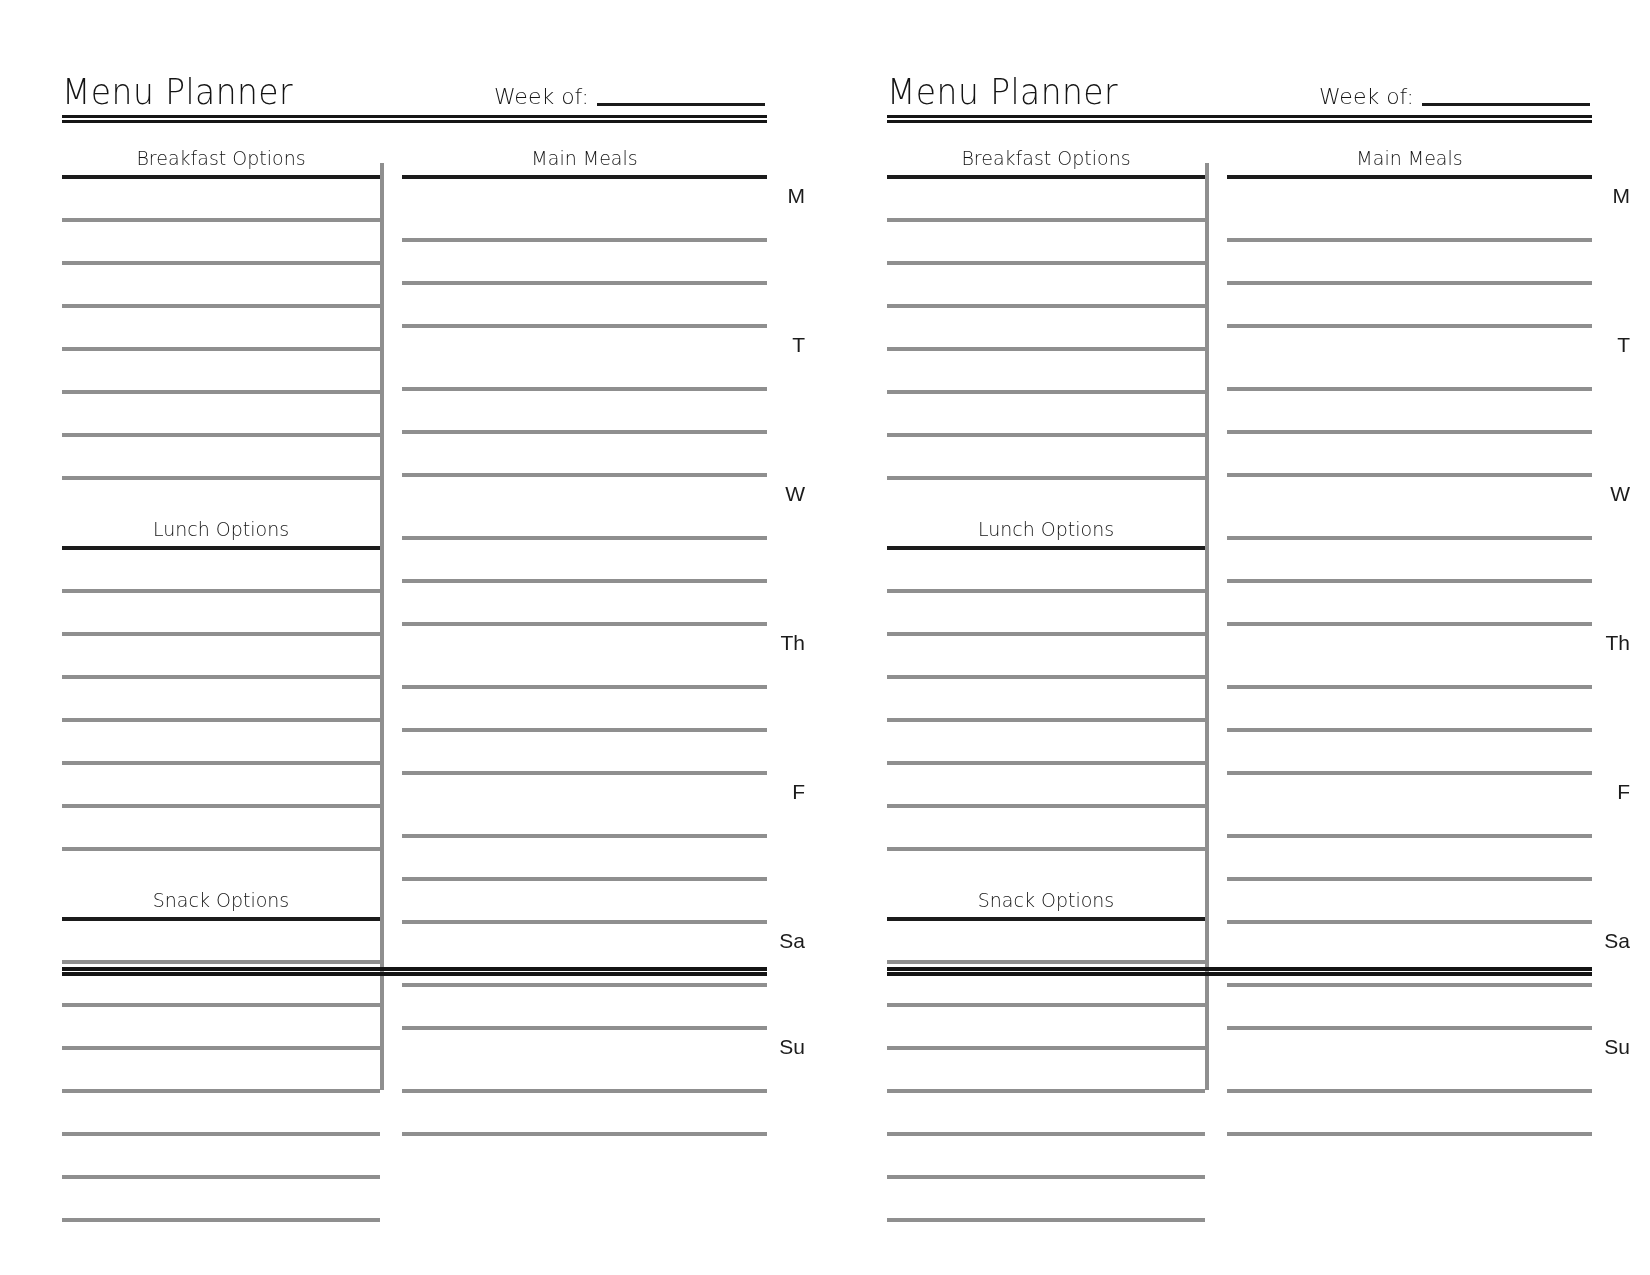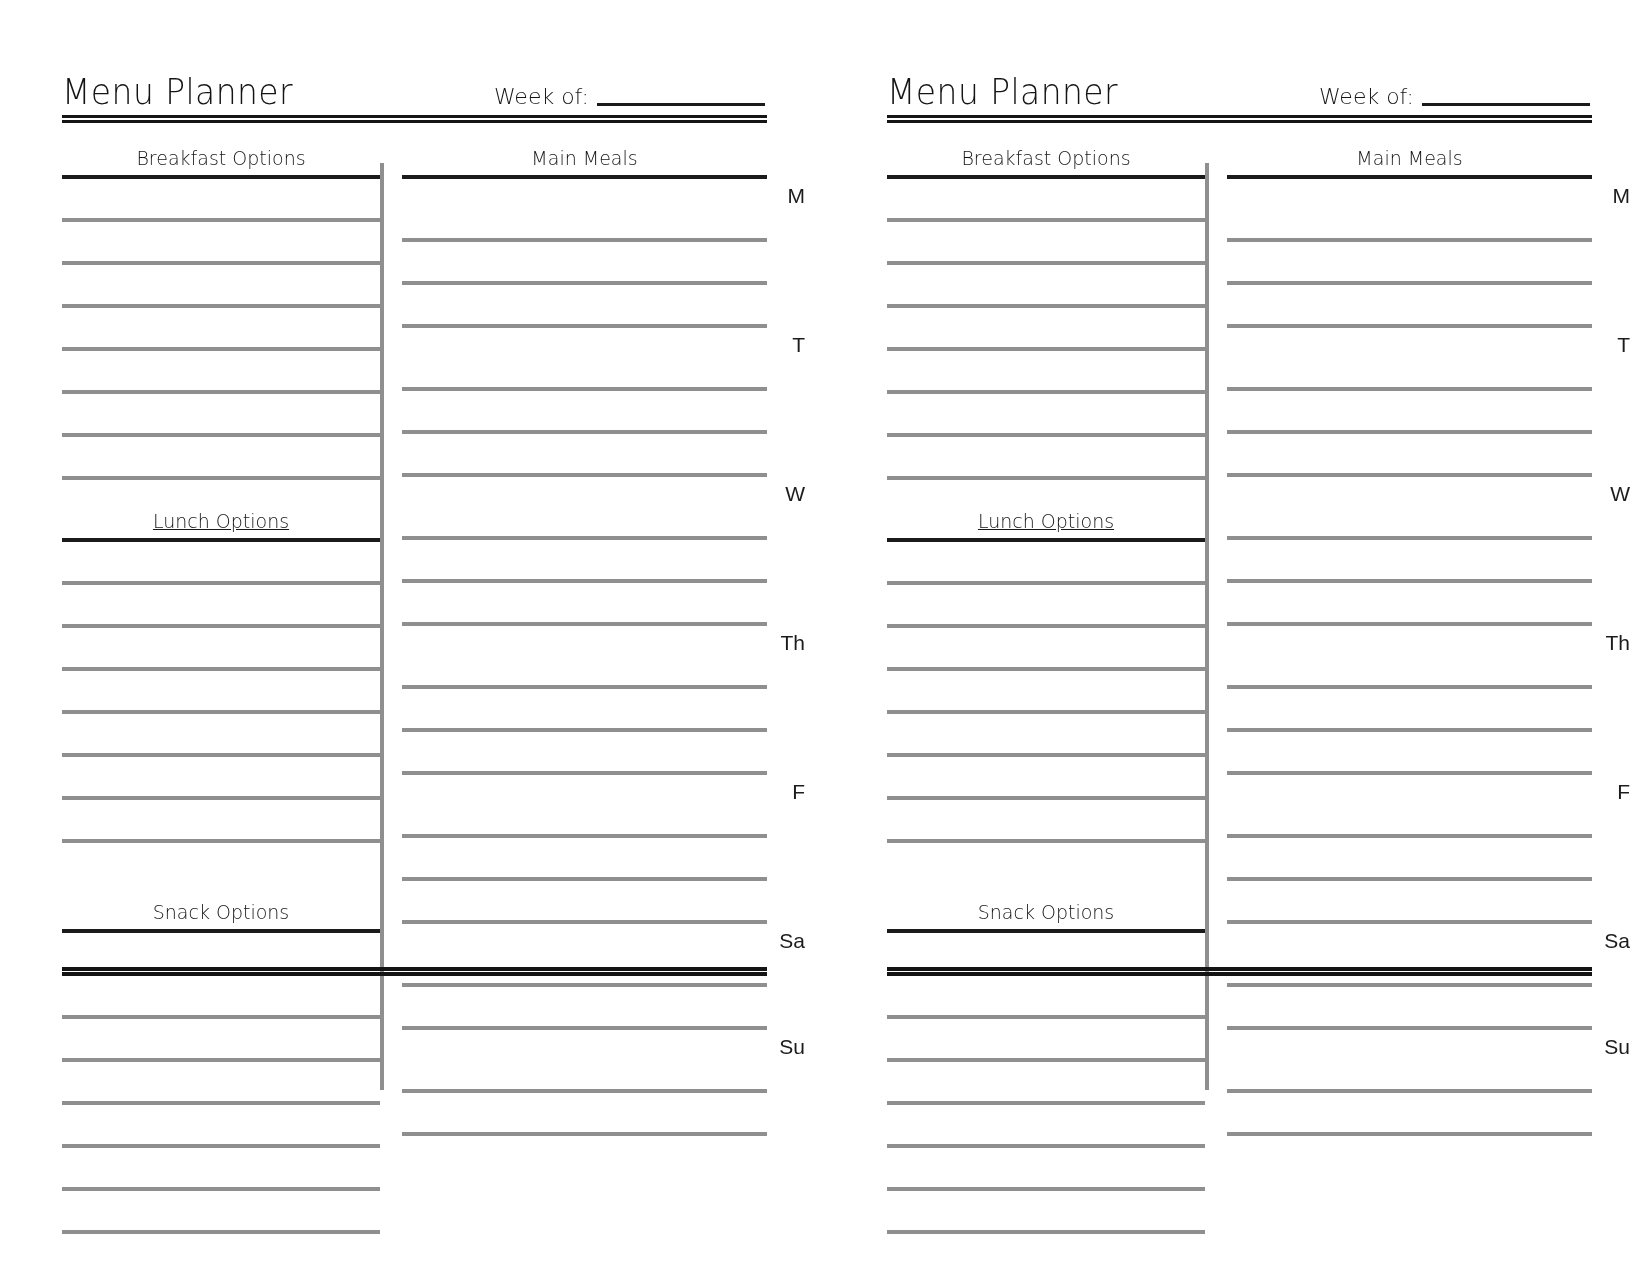--- a/index.html
+++ b/index.html
@@ -124,22 +124,22 @@
   .line {
     border-bottom: 4px solid #8f8f8f;
   }
 
   .section-lines {
     position: relative;
   }
 
   
   .sec-breakfast { padding-top: 0px; }
-  .sec-lunch     { padding-top: 32px; text-decoration: underline; }
-  .sec-snack     { padding-top: 40px; margin-top: 20px; }
+  .sec-lunch     { padding-top: 40px; }
+  .sec-snack     { padding-top: 40px; }
 
   .left-line { height: 39px; }
 
   
   .meals-body {
     position: relative;
     margin-top: 0;
   }
   .day-group {
     position: relative;

